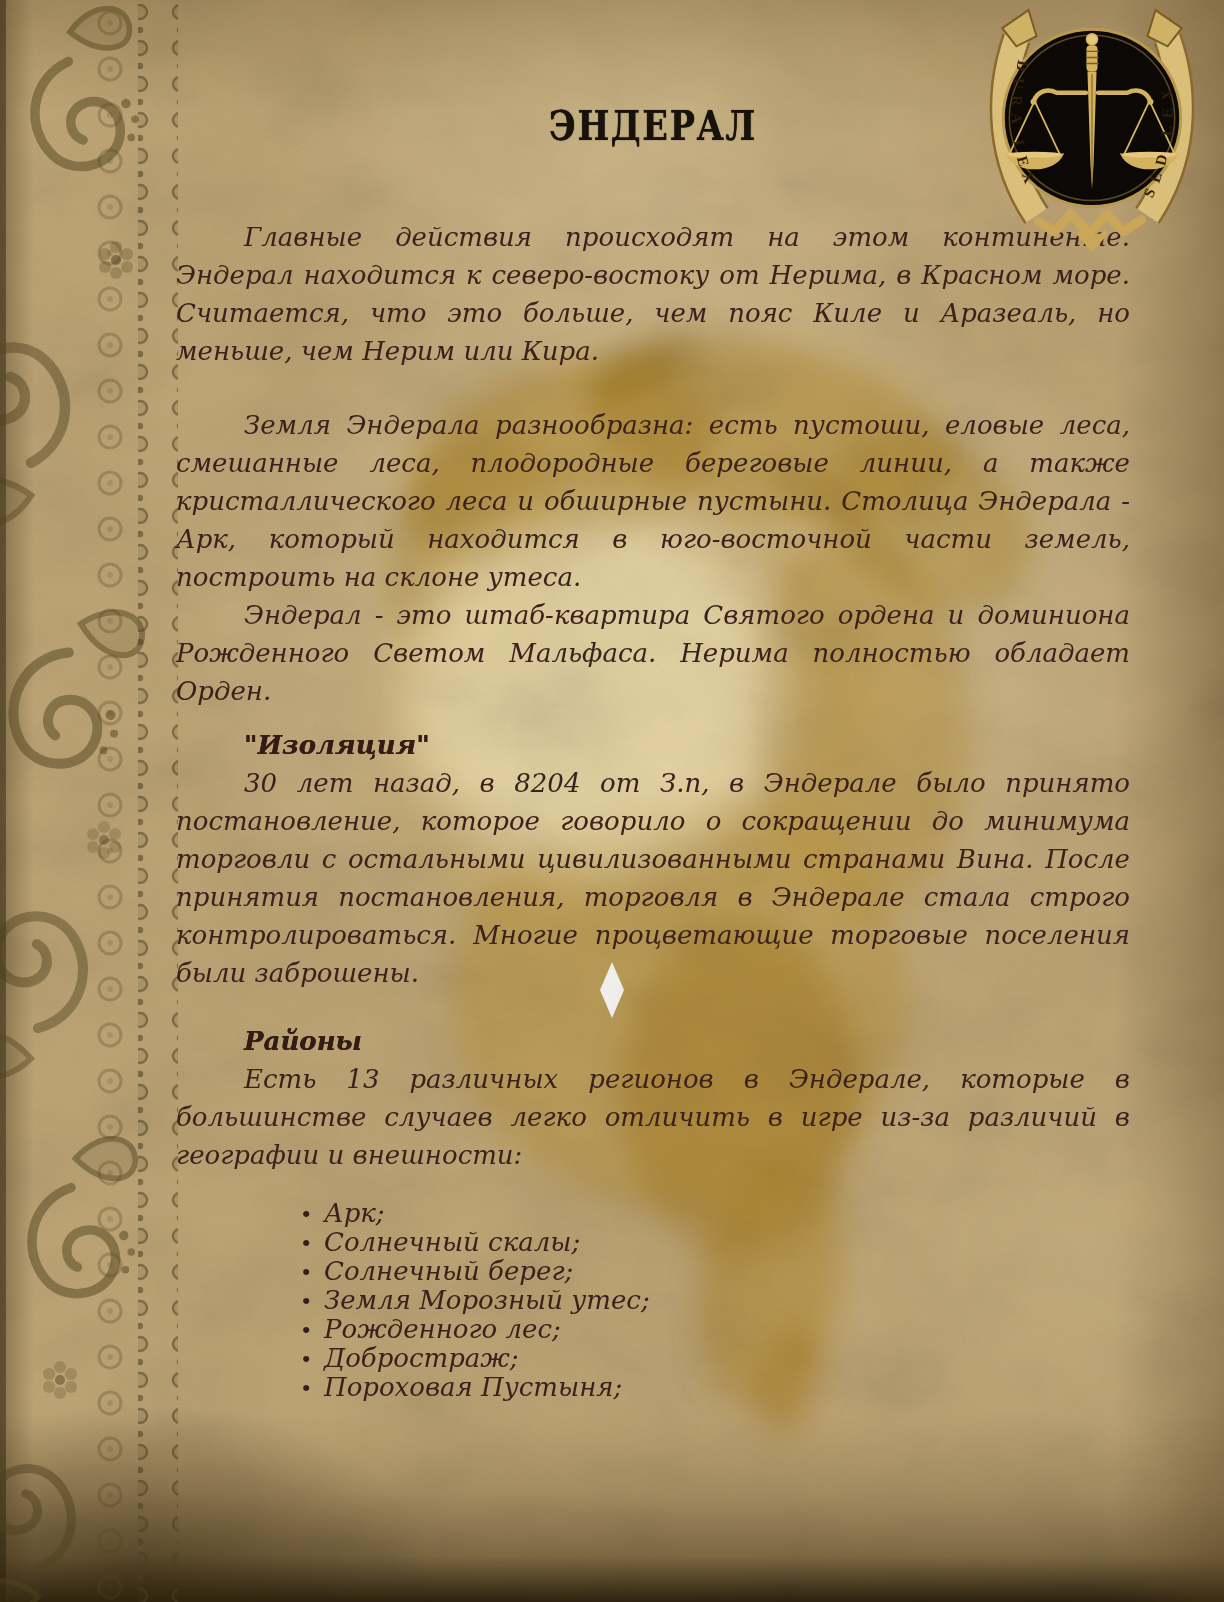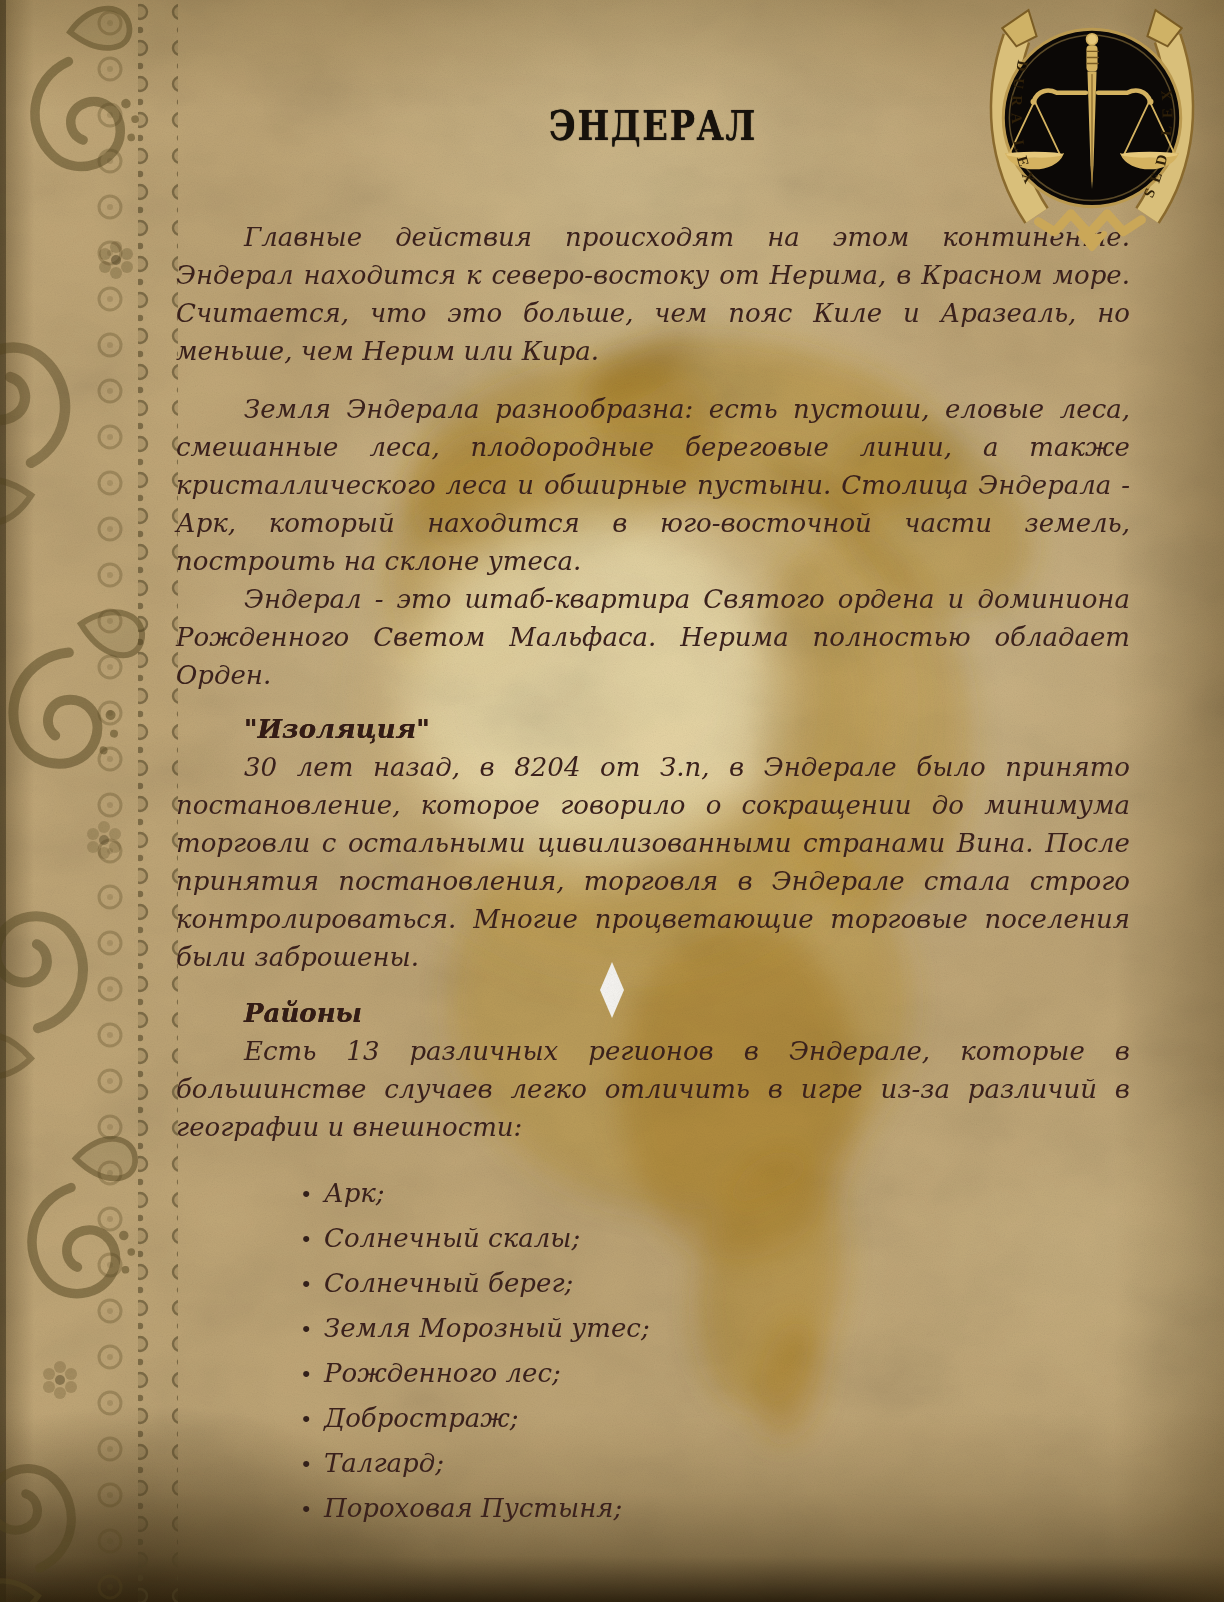--- a/index.html
+++ b/index.html
@@ -25,25 +25,25 @@
   .content{
     position:absolute;left:176px;top:86px;width:954px;z-index:5;
     color:#3a211c;font-style:italic;font-size:26px;line-height:38px;
   }
   .doc-title{
     font-style:normal;font-weight:bold;font-size:41px;line-height:52px;
     text-align:center;letter-spacing:2px;color:#17120c;padding-top:14px;margin:0 0 66px 0;
     transform:scaleX(.82);text-shadow:0 0 1px #17120c;
   }
   .para{margin:0;text-indent:68px;text-align:justify;}
-  .para.gap{margin-top:20px;}
+  .para.gap{margin-top:36px;}
   .sec-head{margin:16px 0 0 0;text-indent:68px;font-weight:bold;color:#331c15;text-shadow:0 0 .5px #331c15;}
-  .sec-head.gap2{margin-top:18px;}
+  .sec-head.gap2{margin-top:30px;}
   .region-list{list-style:none;margin:26px 0 0 0;padding:0 0 0 124px;}
-  .region-list li{line-height:43px;font-size:26px;}
+  .region-list li{line-height:27px;font-size:26px;}
   .bullet{display:inline-block;width:24px;font-style:normal;font-size:21px;color:#33201a;}
   .emblem{position:absolute;left:976px;top:4px;width:232px;height:248px;z-index:6;}
   svg{display:block;}
 </style>
 </head>
 <body>
 
 <div class="page">
 
   <svg class="layer watermark" viewBox="0 0 1224 1602" width="1224" height="1602">
@@ -202,19 +202,18 @@
     <p class="sec-head gap2">Районы</p>
     <p class="para">Есть 13 различных регионов в Эндерале, которые в большинстве случаев легко отличить в игре из-за различий в географии и внешности:</p>
 
     <ul class="region-list">
       <li><span class="bullet">•</span><span>Арк;</span></li>
       <li><span class="bullet">•</span><span>Солнечный скалы;</span></li>
       <li><span class="bullet">•</span><span>Солнечный берег;</span></li>
       <li><span class="bullet">•</span><span>Земля Морозный утес;</span></li>
       <li><span class="bullet">•</span><span>Рожденного лес;</span></li>
       <li><span class="bullet">•</span><span>Добростраж;</span></li>
-      <li><span class="bullet">•</span><span>Талгард;</span></li>
       <li><span class="bullet">•</span><span>Пороховая Пустыня;</span></li>
 
     </ul>
   </div>
 
 </div>
 
 </body></html>

